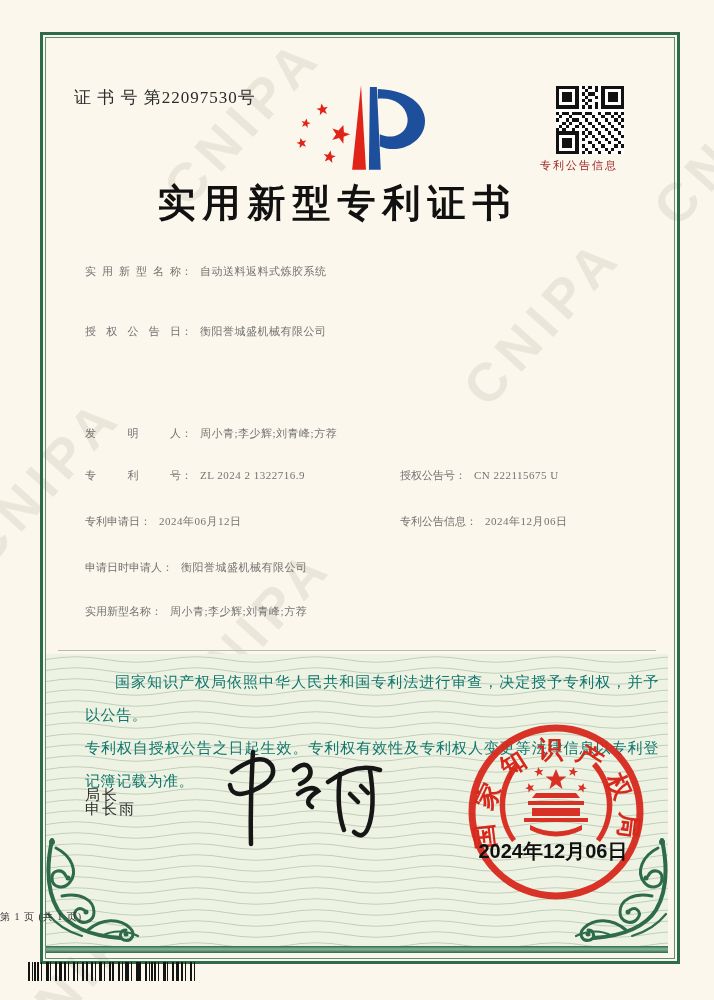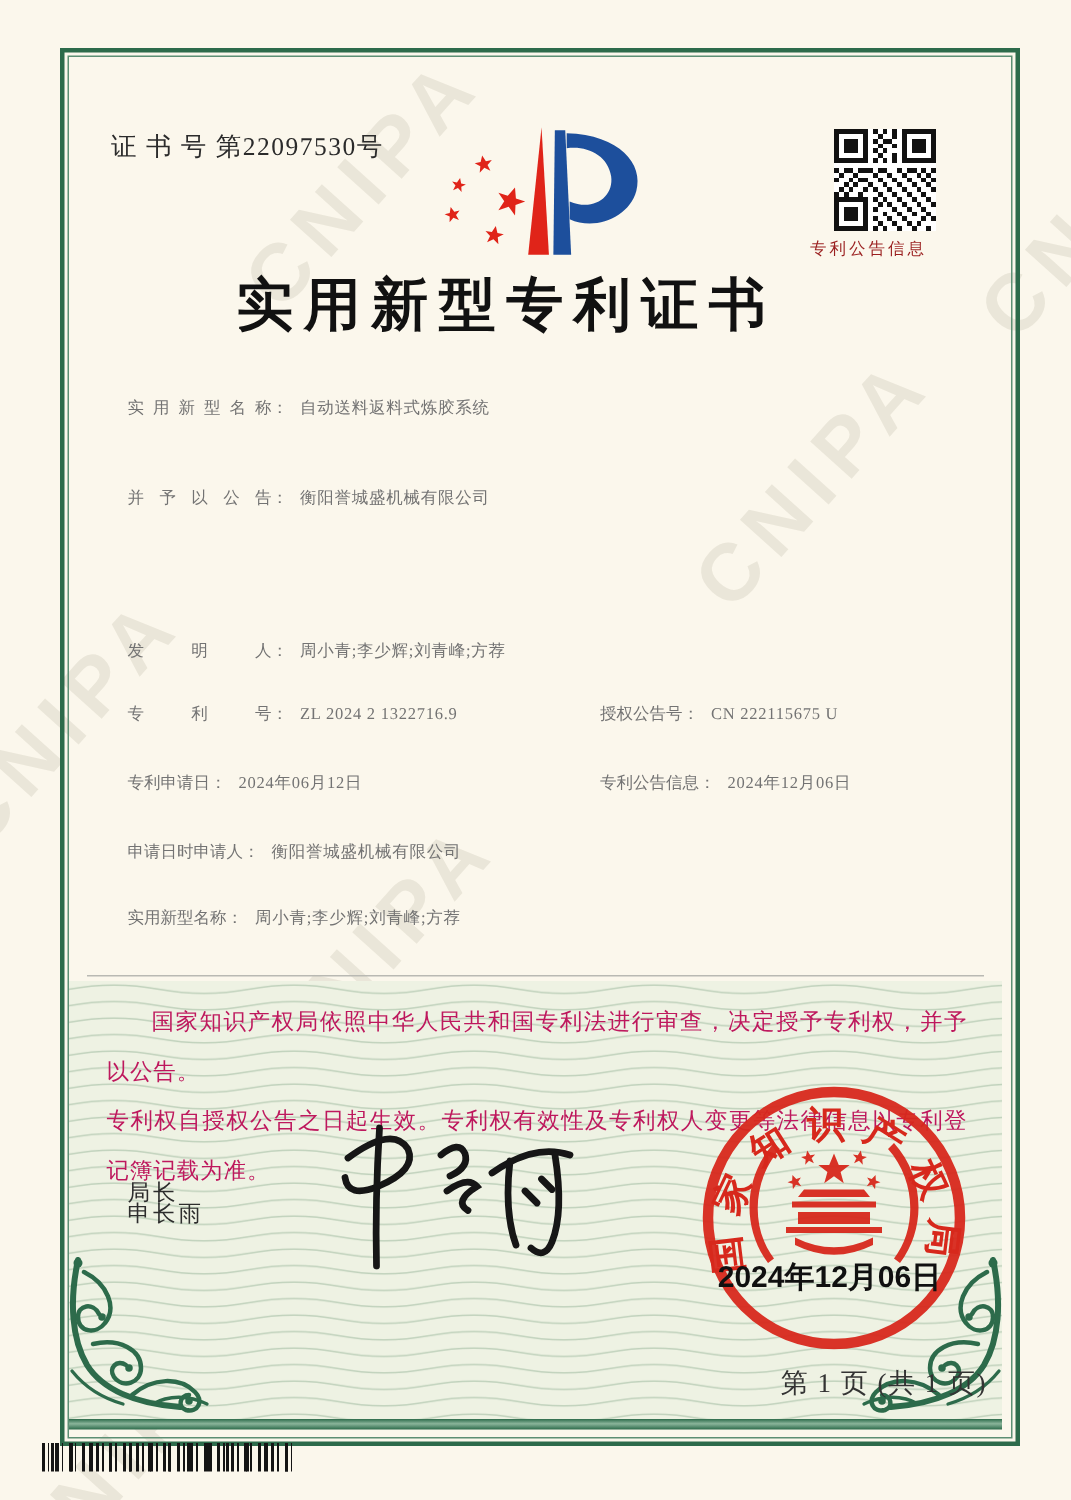--- a/index.html
+++ b/index.html
@@ -39,36 +39,36 @@
 
   .frow{position:absolute;left:85px;font-size:11px;color:#737373;white-space:nowrap;}
   .flabel{display:inline-block;width:96px;text-align:justify;text-align-last:justify;vertical-align:bottom;}
   .flabel.auto{width:auto;text-align-last:auto;}
   .fcolon{display:inline-block;margin-right:8px;}
   .fval{letter-spacing:.5px;}
   .fcol2{position:absolute;left:400px;top:0;white-space:nowrap;}
 
   .divider{position:absolute;left:58px;top:650px;width:598px;height:1px;background:#b9b9b3;}
 
-  .decl{position:absolute;left:71px;top:666px;width:574px;font-size:15px;color:#be185d;
+  .decl{position:absolute;left:85px;top:666px;width:574px;font-size:15px;color:#0f766e;
         line-height:33px;letter-spacing:.6px;text-align:justify;}
   .decl .indent{text-indent:2em;display:block;}
 
   .officer{position:absolute;left:85px;font-family:Liberation Serif, serif;
            font-size:15px;color:#2d2d2d;letter-spacing:2px;}
   .officer.t1{top:786px;} .officer.t2{top:800px;}
   .sig{position:absolute;left:198px;top:740px;width:190px;height:115px;}
 
   .seal{position:absolute;left:466px;top:722px;width:180px;height:180px;}
   .seal svg{display:block;width:100%;height:100%;}
   .seal-date{position:absolute;left:474px;top:838px;width:158px;text-align:center;
              font-family:"Liberation Sans",sans-serif;font-weight:600;font-size:20px;color:#101010;}
 
-  .pageno{position:absolute;left:0;top:910px;width:658px;text-align:right;
-          font-size:18px;color:#333;letter-spacing:1px;}
+  .pageno{position:absolute;left:0;top:910px;width:658px;text-align:left;
+          font-size:10px;color:#333;letter-spacing:1px;}
 
   .barcode{position:absolute;left:28px;top:962px;width:168px;height:19px;
            background:
              repeating-linear-gradient(90deg,#141414 0 2px,transparent 2px 4px,#141414 4px 5px,transparent 5px 9px),
              repeating-linear-gradient(90deg,transparent 0 6px,#141414 6px 8px,transparent 8px 13px);}
 </style>
 </head>
 <body>
 
 <div class="page">
@@ -191,21 +191,21 @@
     </svg>
   </div>
   <div class="qr-caption">专利公告信息</div>
 
   <div class="title">实用新型专利证书</div>
 
   <div class="frow" style="top:264px;">
     <span class="flabel">实用新型名称</span><span class="fcolon">：</span><span class="fval">自动送料返料式炼胶系统</span>
   </div>
   <div class="frow" style="top:324px;">
-    <span class="flabel">并予以公告</span><span class="fcolon">：</span><span class="fval">衡阳誉城盛机械有限公司</span>
+    <span class="flabel">授权公告日</span><span class="fcolon">：</span><span class="fval">衡阳誉城盛机械有限公司</span>
   </div>
   <div class="frow" style="top:426px;">
     <span class="flabel">发明人</span><span class="fcolon">：</span><span class="fval">周小青;李少辉;刘青峰;方荐</span>
   </div>
   <div class="frow" style="top:468px;width:560px;">
     <span class="flabel">专利号</span><span class="fcolon">：</span><span class="fval">ZL 2024 2 1322716.9</span>
     <span class="fcol2" style="left:315px;">
       <span class="flabel auto">授权公告号</span><span class="fcolon">：</span><span class="fval">CN 222115675 U</span>
     </span>
   </div>

